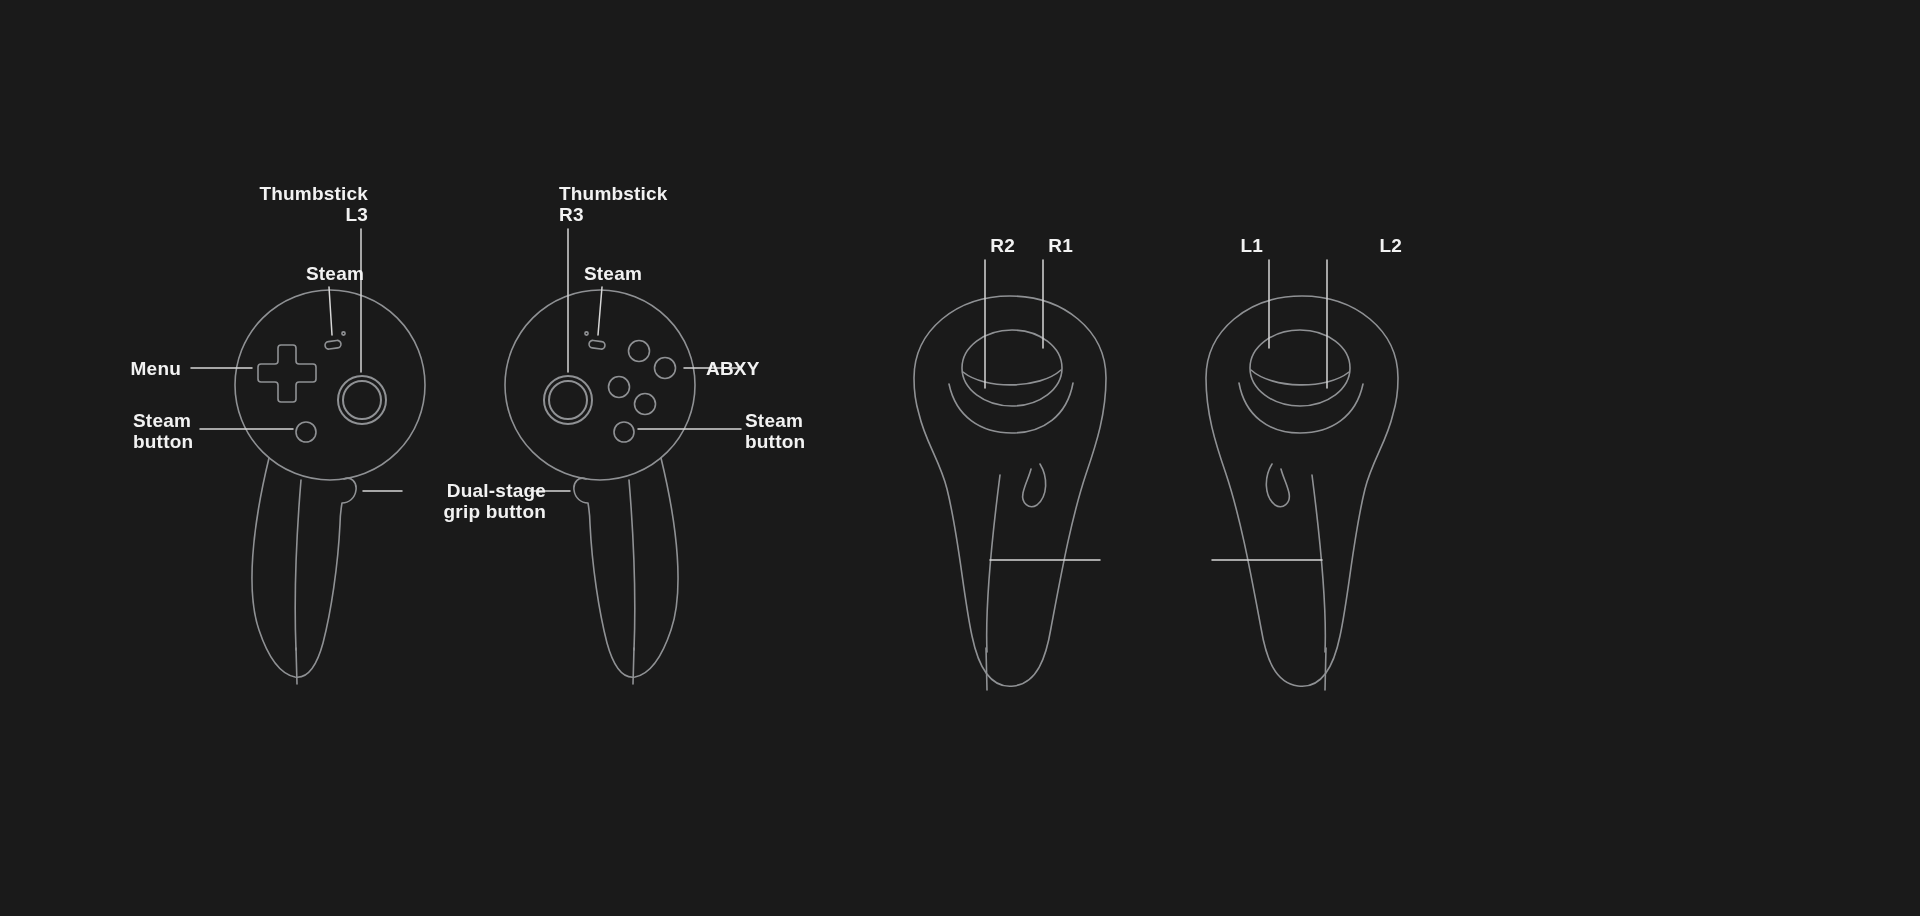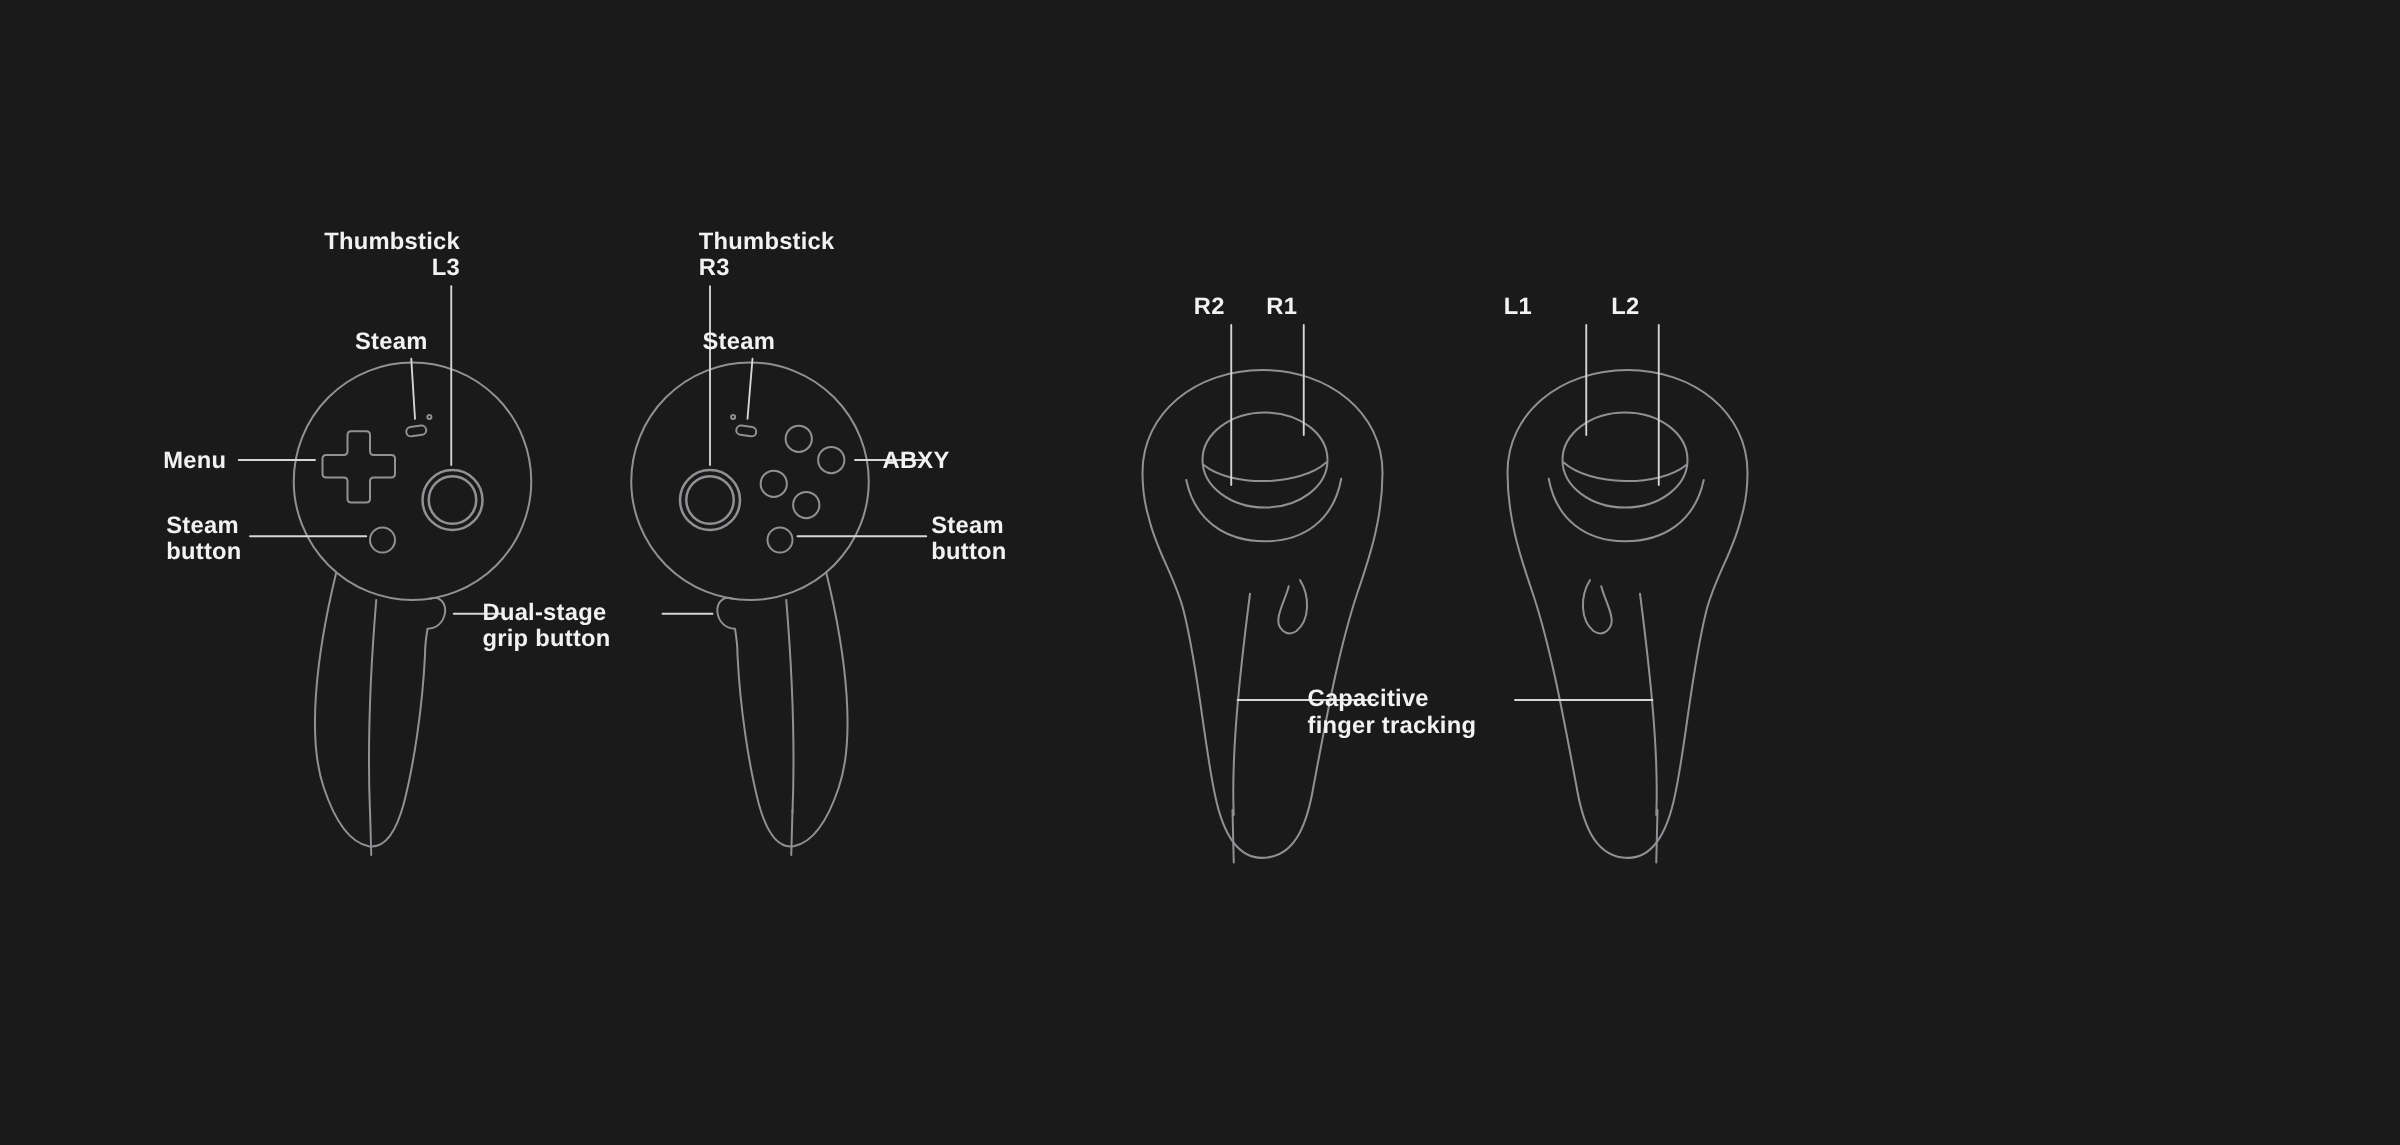--- a/index.html
+++ b/index.html
@@ -9,21 +9,21 @@
     font-family:"Liberation Sans","DejaVu Sans",sans-serif;
   }
   svg.art { position:absolute; left:0; top:0; width:1920px; height:916px; }
   svg .shape { fill:none; }
   .lbl {
     position:absolute; color:#f2f2f2; font-size:19px; line-height:21px;
     font-weight:600; letter-spacing:.2px;
   }
   .lbl .line { display:block; }
   .ta-r { text-align:right; }
-  .ta-c { text-align:left; }
+  .ta-c { text-align:right; }
   .ta-l { text-align:left; }
 </style>
 </head>
 <body>
 
 <div class="stage">
 
   <svg class="art" viewBox="0 0 1920 916" aria-hidden="true">
 
     <g class="shape" stroke="#8f9194" stroke-width="1.6" stroke-linecap="round" stroke-linejoin="round">
@@ -141,22 +141,18 @@
   </div>
 
   <div class="lbl ta-c" style="left:1013px;top:235px;width:60px">
     <span class="line">R1</span>
   </div>
 
   <div class="lbl ta-c" style="left:1203px;top:235px;width:60px">
     <span class="line">L1</span>
   </div>
 
-  <div class="lbl ta-c" style="left:1289px;top:235px;width:60px">
+  <div class="lbl ta-c" style="left:1342px;top:235px;width:60px">
     <span class="line">L2</span>
   </div>
 
-  <div class="lbl ta-c" style="left:1046px;top:549px;width:220px">
-    <span class="line">Capacitive</span>
-    <span class="line">finger tracking</span>
-  </div>
 
 </div>
 
 </body></html>

